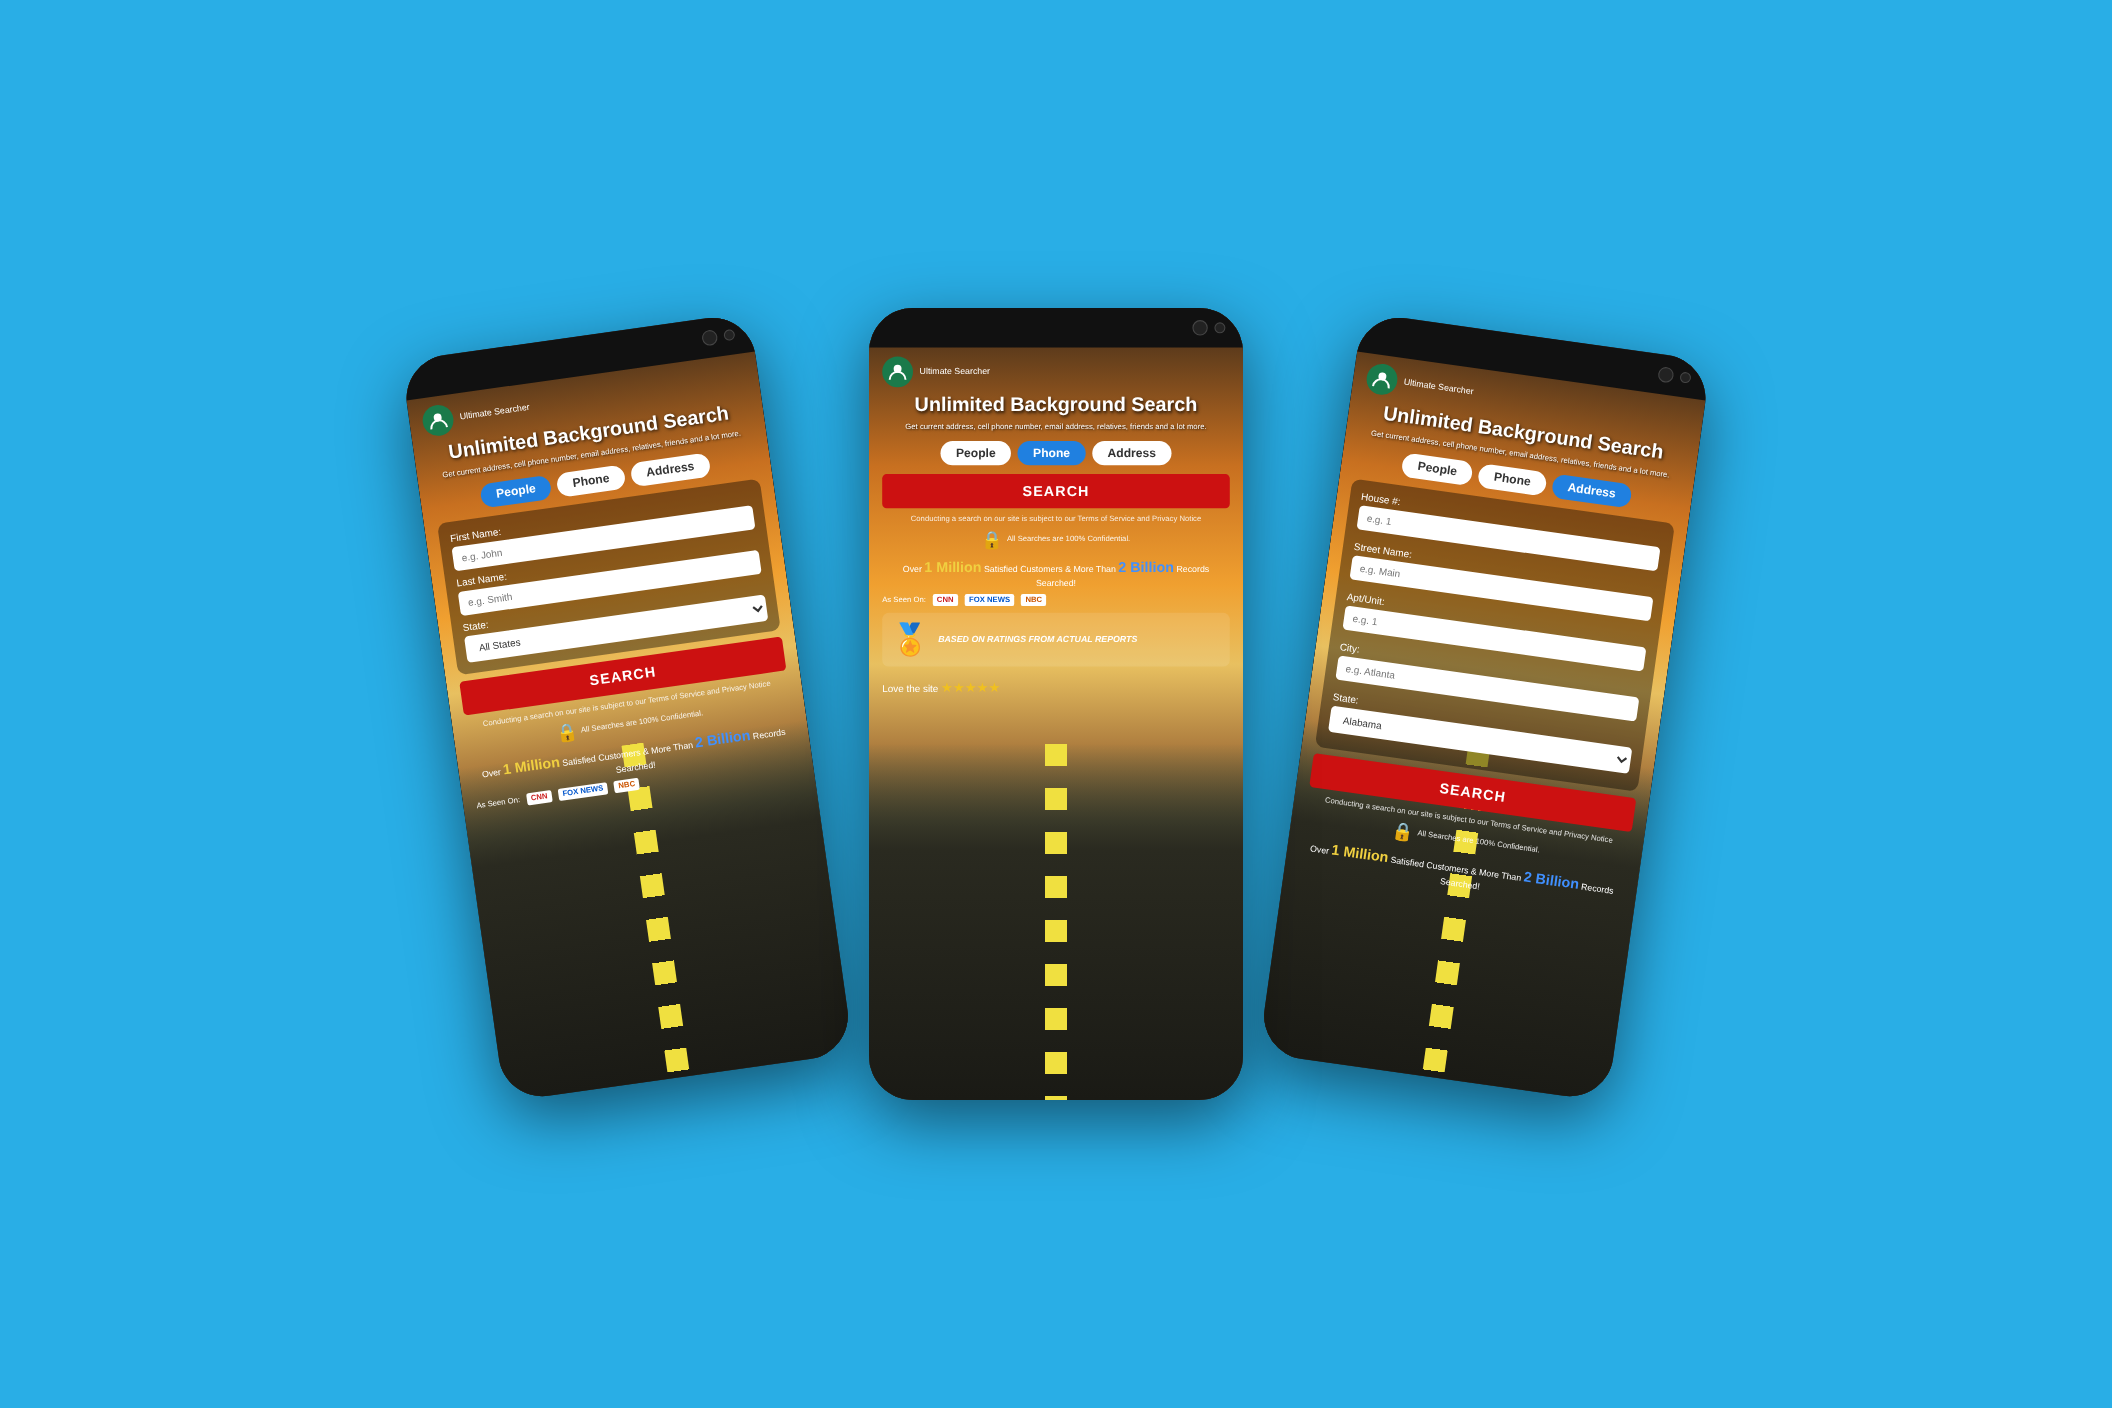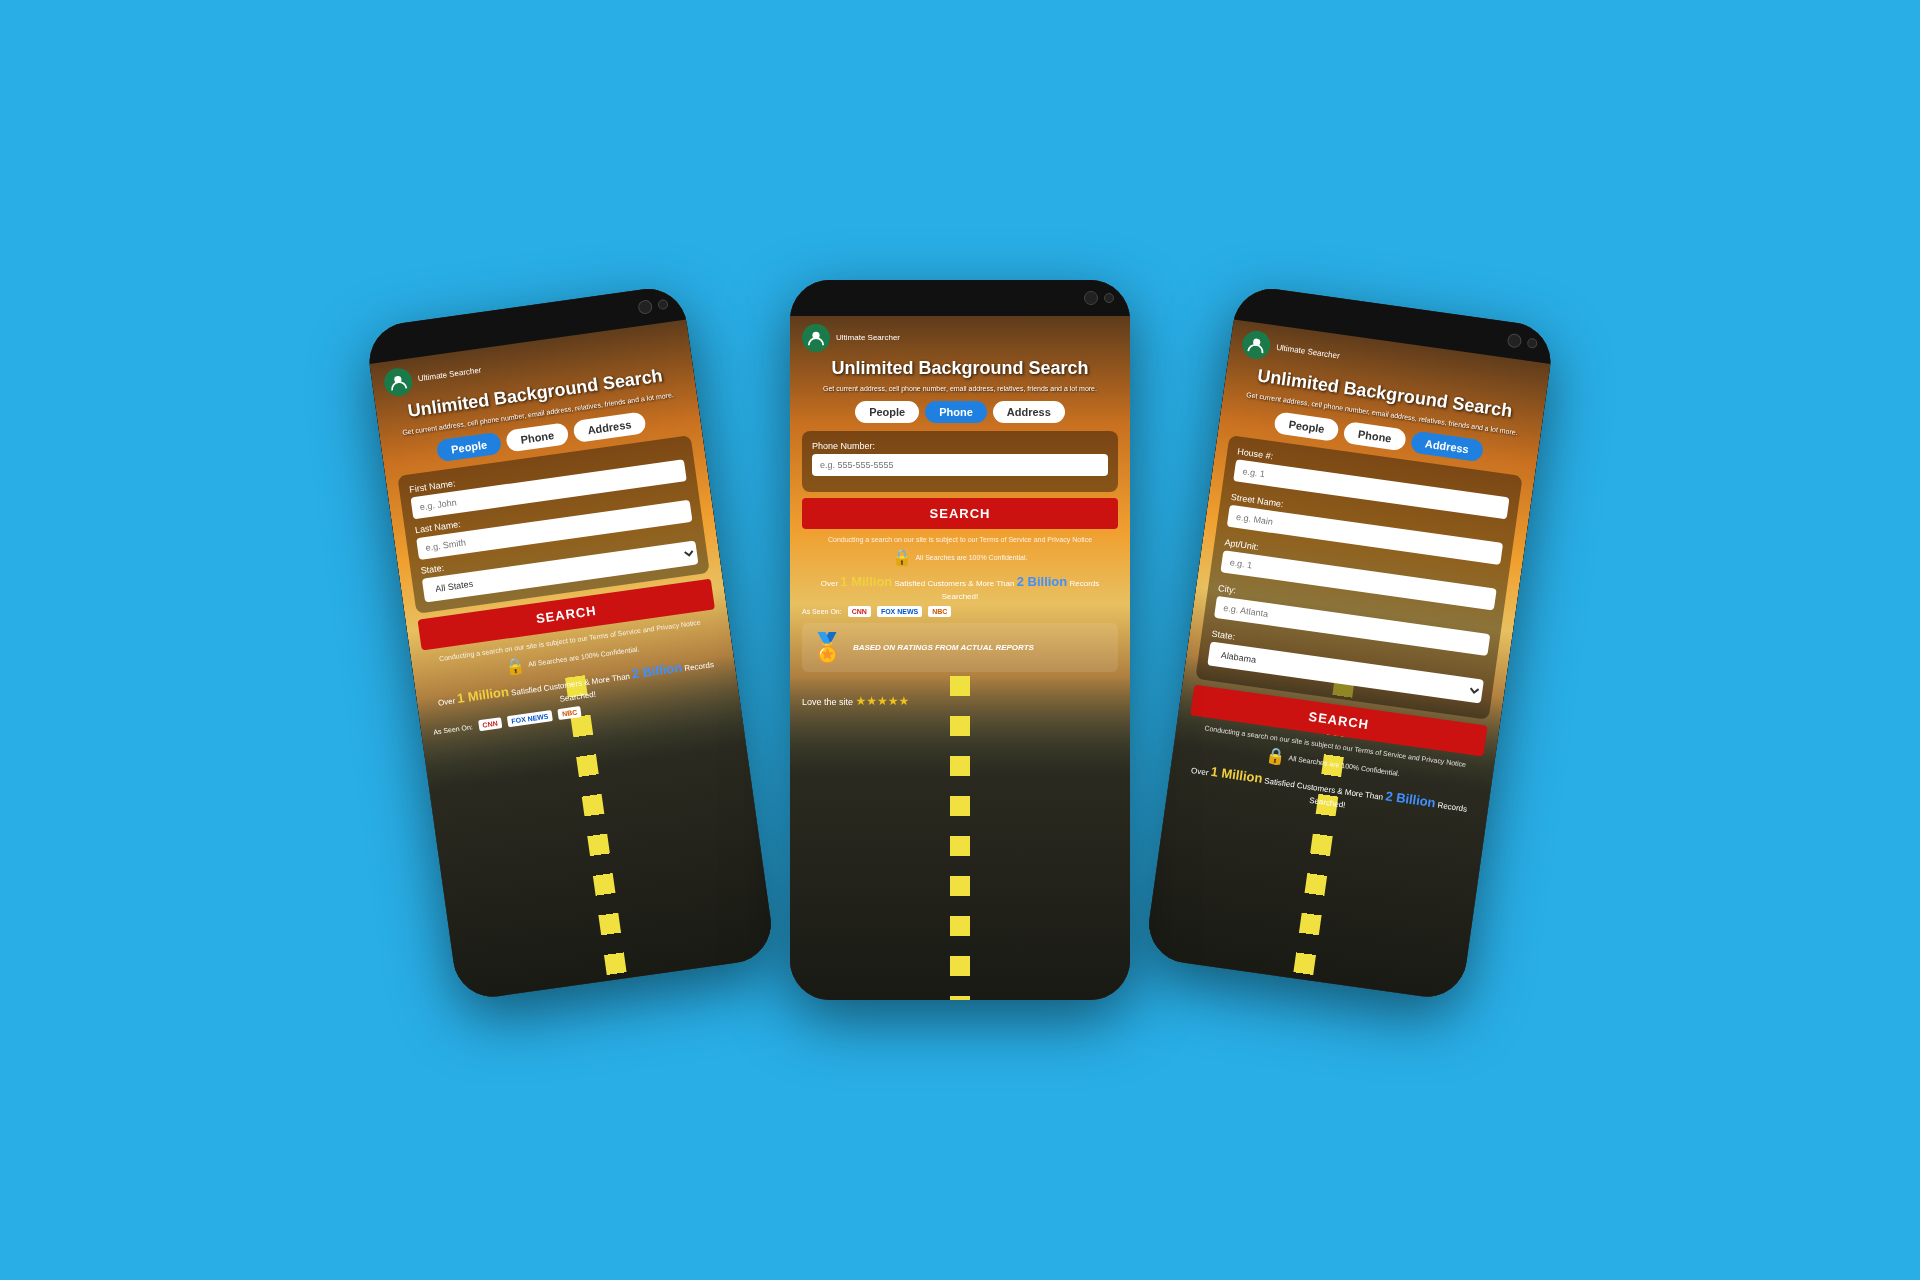--- a/index.html
+++ b/index.html
@@ -365,21 +365,21 @@
     .rating-text {
       font-size: 8px;
       font-weight: bold;
       color: white;
       font-style: italic;
     }
 
     .love-text {
       font-size: 9px;
       color: white;
-      margin-top: 16px;
+      margin-top: 6px;
     }
 
     
     .addr-form-group {
       margin-bottom: 5px;
     }
   </style>
 </head>
 <body>
 
@@ -476,24 +476,20 @@
 
         <div class="headline">Unlimited Background Search</div>
         <div class="subheadline">Get current address, cell phone number, email address, relatives, friends and a lot more.</div>
 
         <div class="tabs">
           <button class="tab-btn inactive">People</button>
           <button class="tab-btn active">Phone</button>
           <button class="tab-btn inactive">Address</button>
         </div>
 
-        <div class="form-section">
-          <label class="form-label">Phone Number:</label>
-          <input class="form-input" type="text" placeholder="e.g. 555-555-5555" style="">
-        </div>
 
         <button class="search-btn">SEARCH</button>
 
         <div class="terms-text">Conducting a search on our site is subject to our Terms of Service and Privacy Notice</div>
         <div class="confidential-row">
           <span>🔒</span>
           <span class="confidential-text">All Searches are 100% Confidential.</span>
         </div>
 
         <div class="stats-text">

